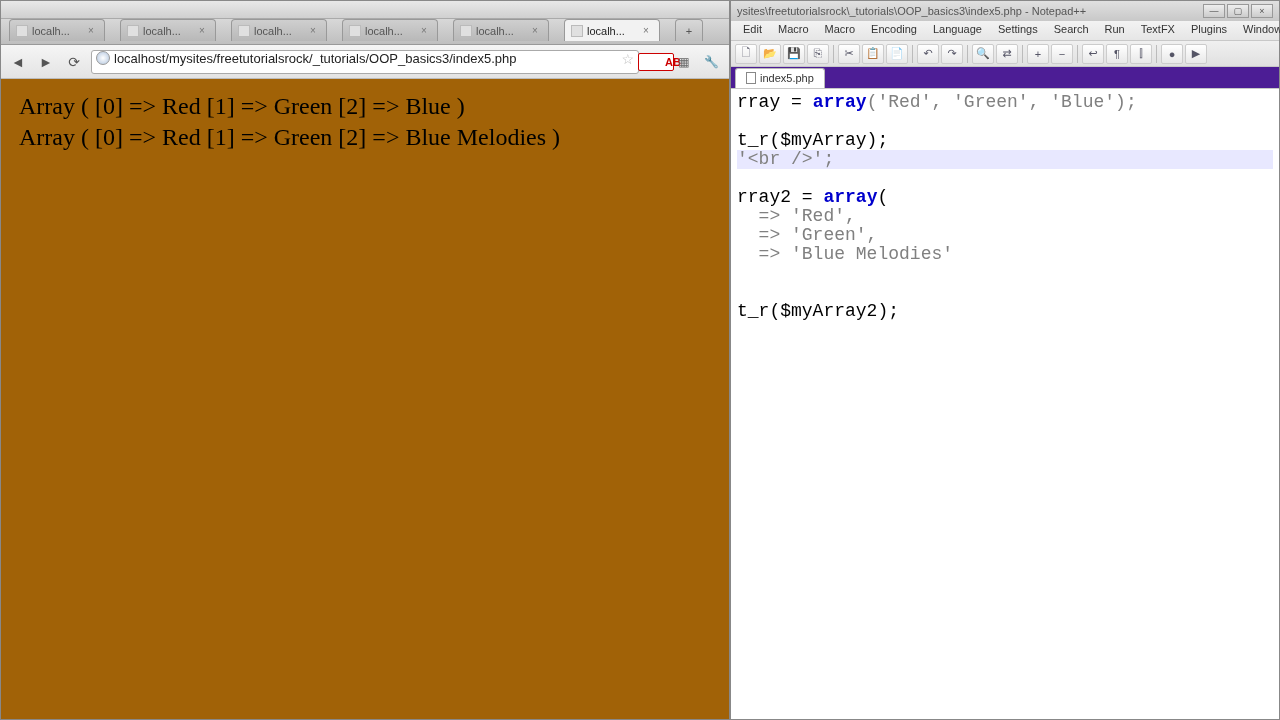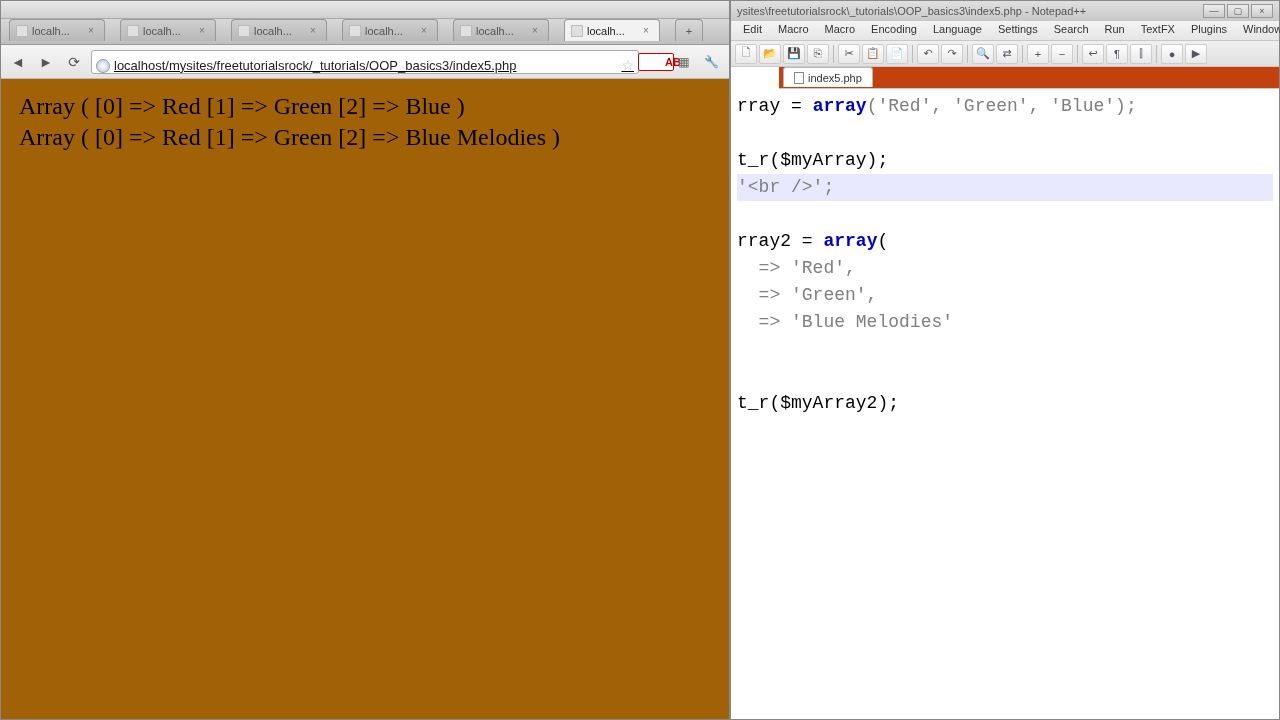--- a/index.html
+++ b/index.html
@@ -97,24 +97,23 @@
   font-size: 14px;
   cursor: pointer;
 }
 .url-wrap {
   flex: 1;
   height: 24px;
   background: #fff;
   border: 1px solid #aaa;
   border-radius: 3px;
   display: flex;
-  align-items: flex-end;
+  align-items: flex-start;
   padding: 0 4px;
   gap: 4px;
-  text-decoration: underline;
 }
 .url-wrap .globe {
   width: 14px; height: 14px;
   border-radius: 50%;
   background: radial-gradient(#fff,#b0c4de);
   border: 1px solid #999;
 }
 .url-wrap input {
   flex: 1;
   border: none;
@@ -212,26 +211,25 @@
   background: linear-gradient(#fff,#e8e8e8);
   border-radius: 2px;
   font-size: 11px;
   display: flex; align-items: center; justify-content: center;
   color: #556;
   cursor: pointer;
 }
 .tool-sep { width: 1px; height: 18px; background: #bbb; margin: 0 2px; }
 .npp-tabs {
   height: 22px;
-  background: #c2410c;
+  background: #4c1d95;
   border-bottom: 1px solid #c8c8c8;
   display: flex;
-  align-items: flex-start;
+  align-items: center;
   padding-left: 4px;
-  margin-left: 48px;
 }
 .file-tab {
   height: 20px;
   background: #fff;
   border: 1px solid #b8b8b8;
   border-bottom: none;
   border-radius: 3px 3px 0 0;
   font-size: 11px;
   padding: 2px 10px;
   display: flex;
@@ -242,21 +240,21 @@
 .file-tab .doc-icon {
   width: 10px; height: 12px;
   background: #fff;
   border: 1px solid #888;
 }
 .editor {
   flex: 1;
   background: #fff;
   font-family: Consolas, "Courier New", monospace;
   font-size: 18px;
-  line-height: 27px;
+  line-height: 19px;
   padding: 4px 6px;
   overflow: hidden;
   white-space: pre;
   color: #000;
 }
 .editor .hl-line { background: #e8e8ff; display: inline-block; width: 100%; }
 .kw { color: #0000cc; font-weight: bold; }
 .str { color: #808080; }
 </style>
 </head>

